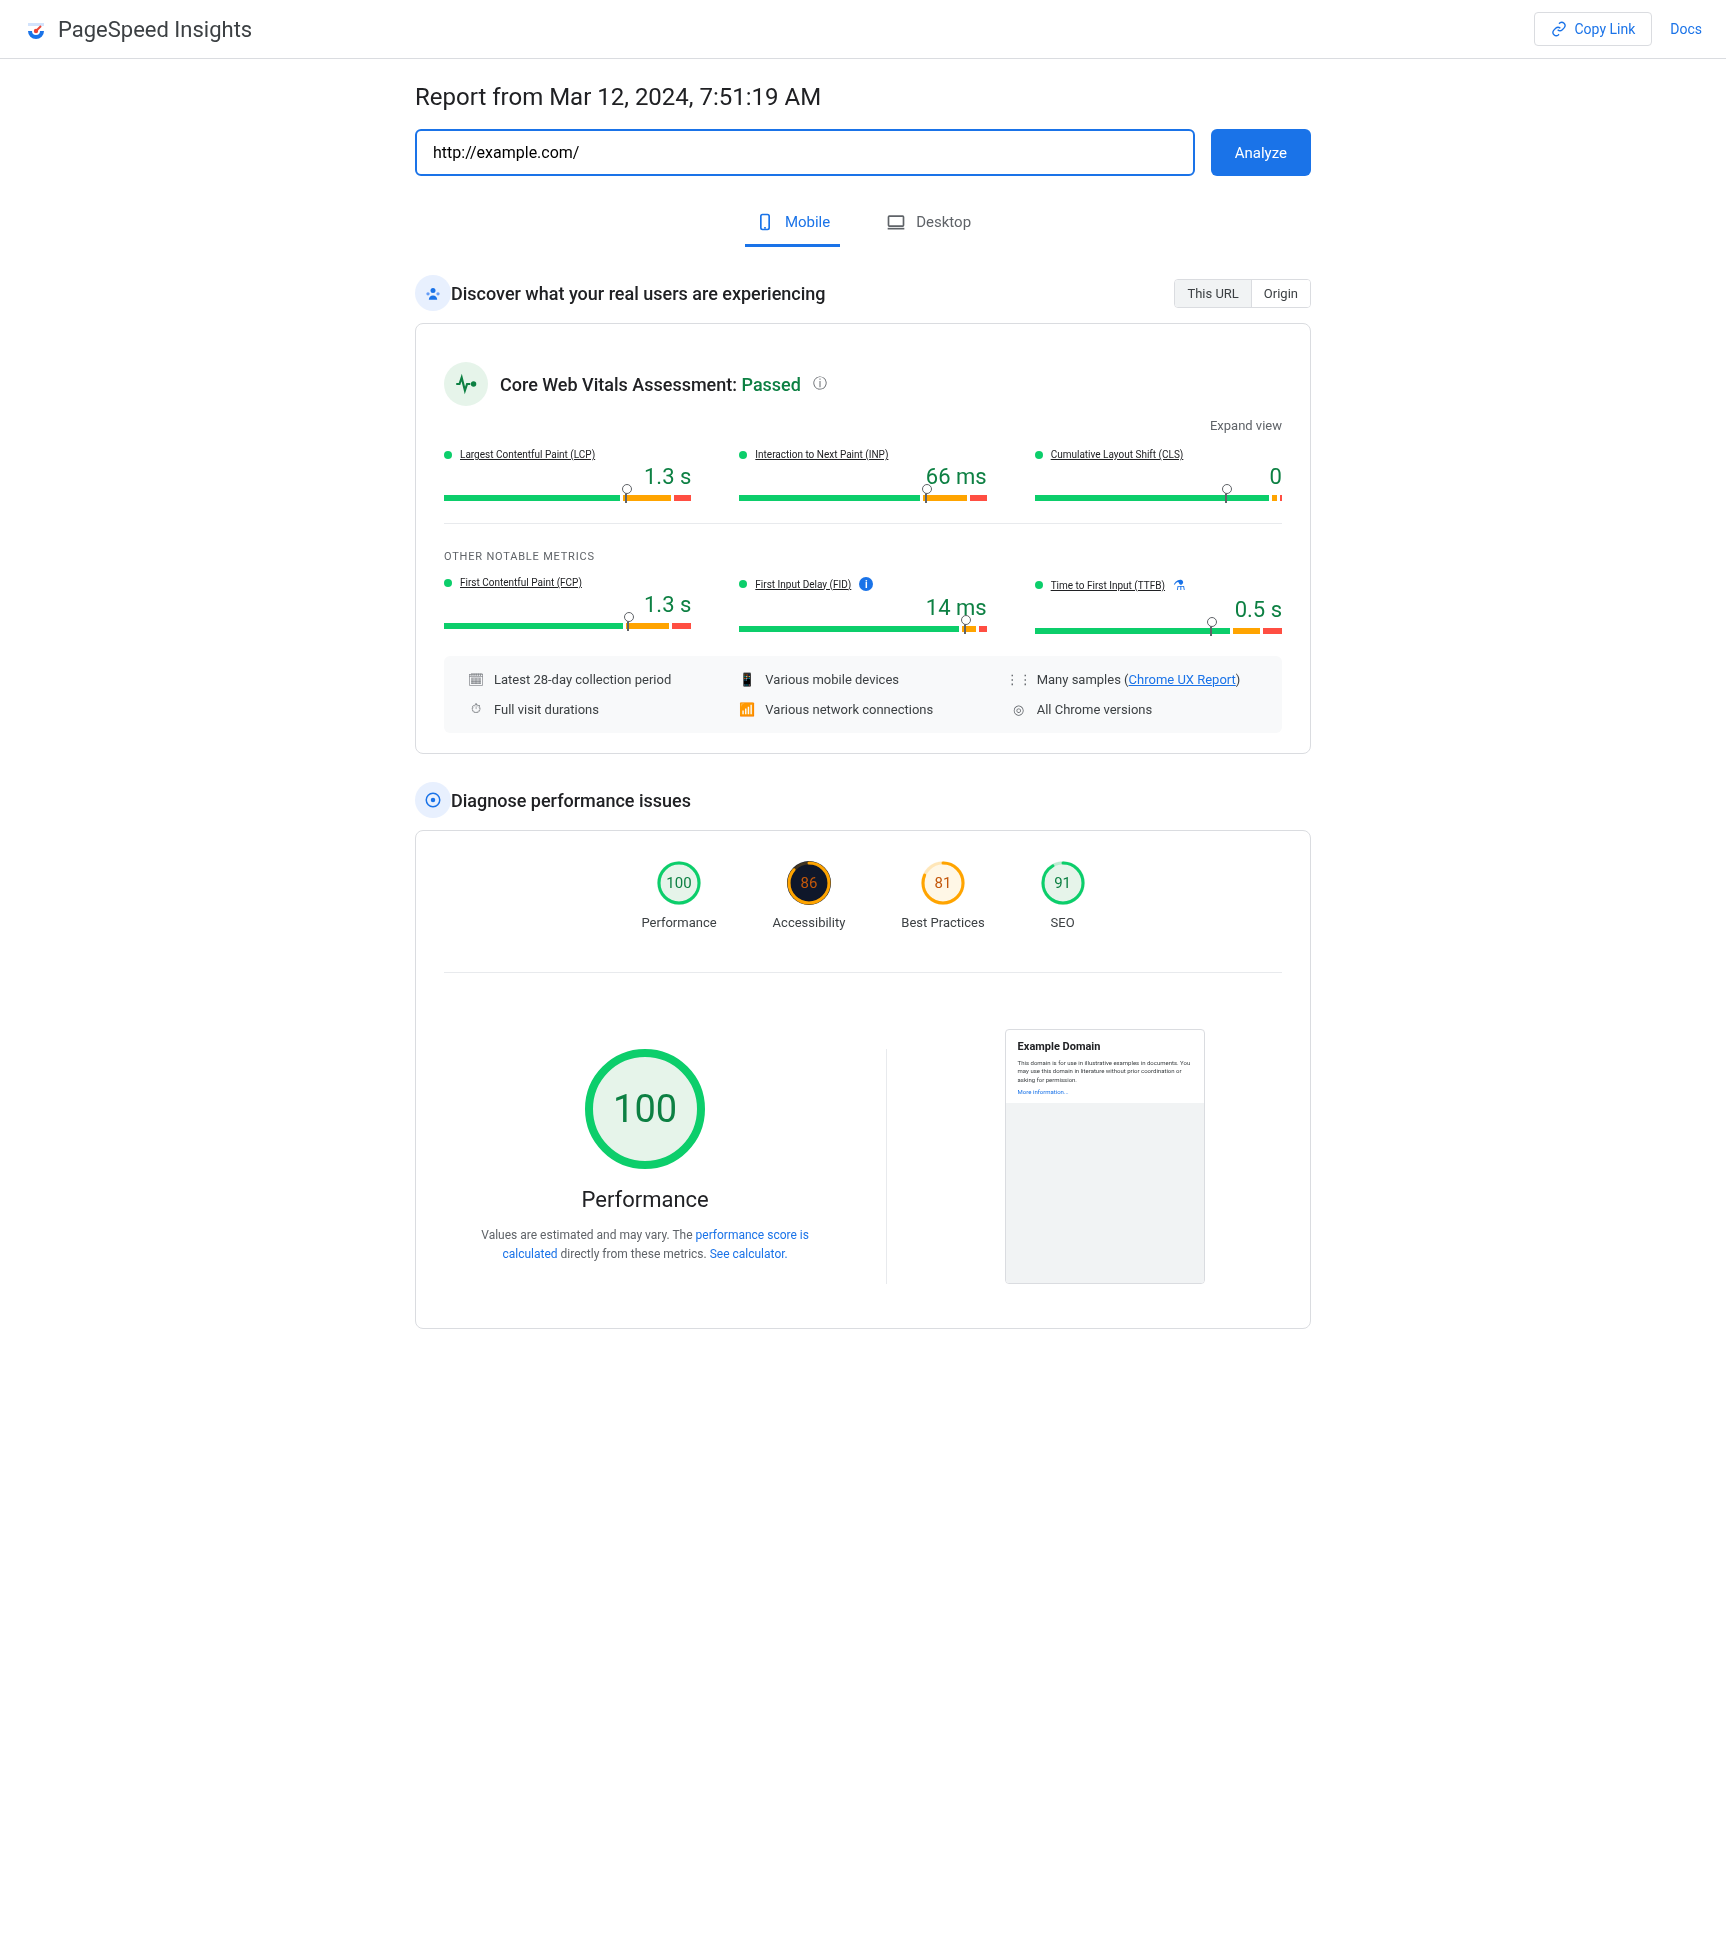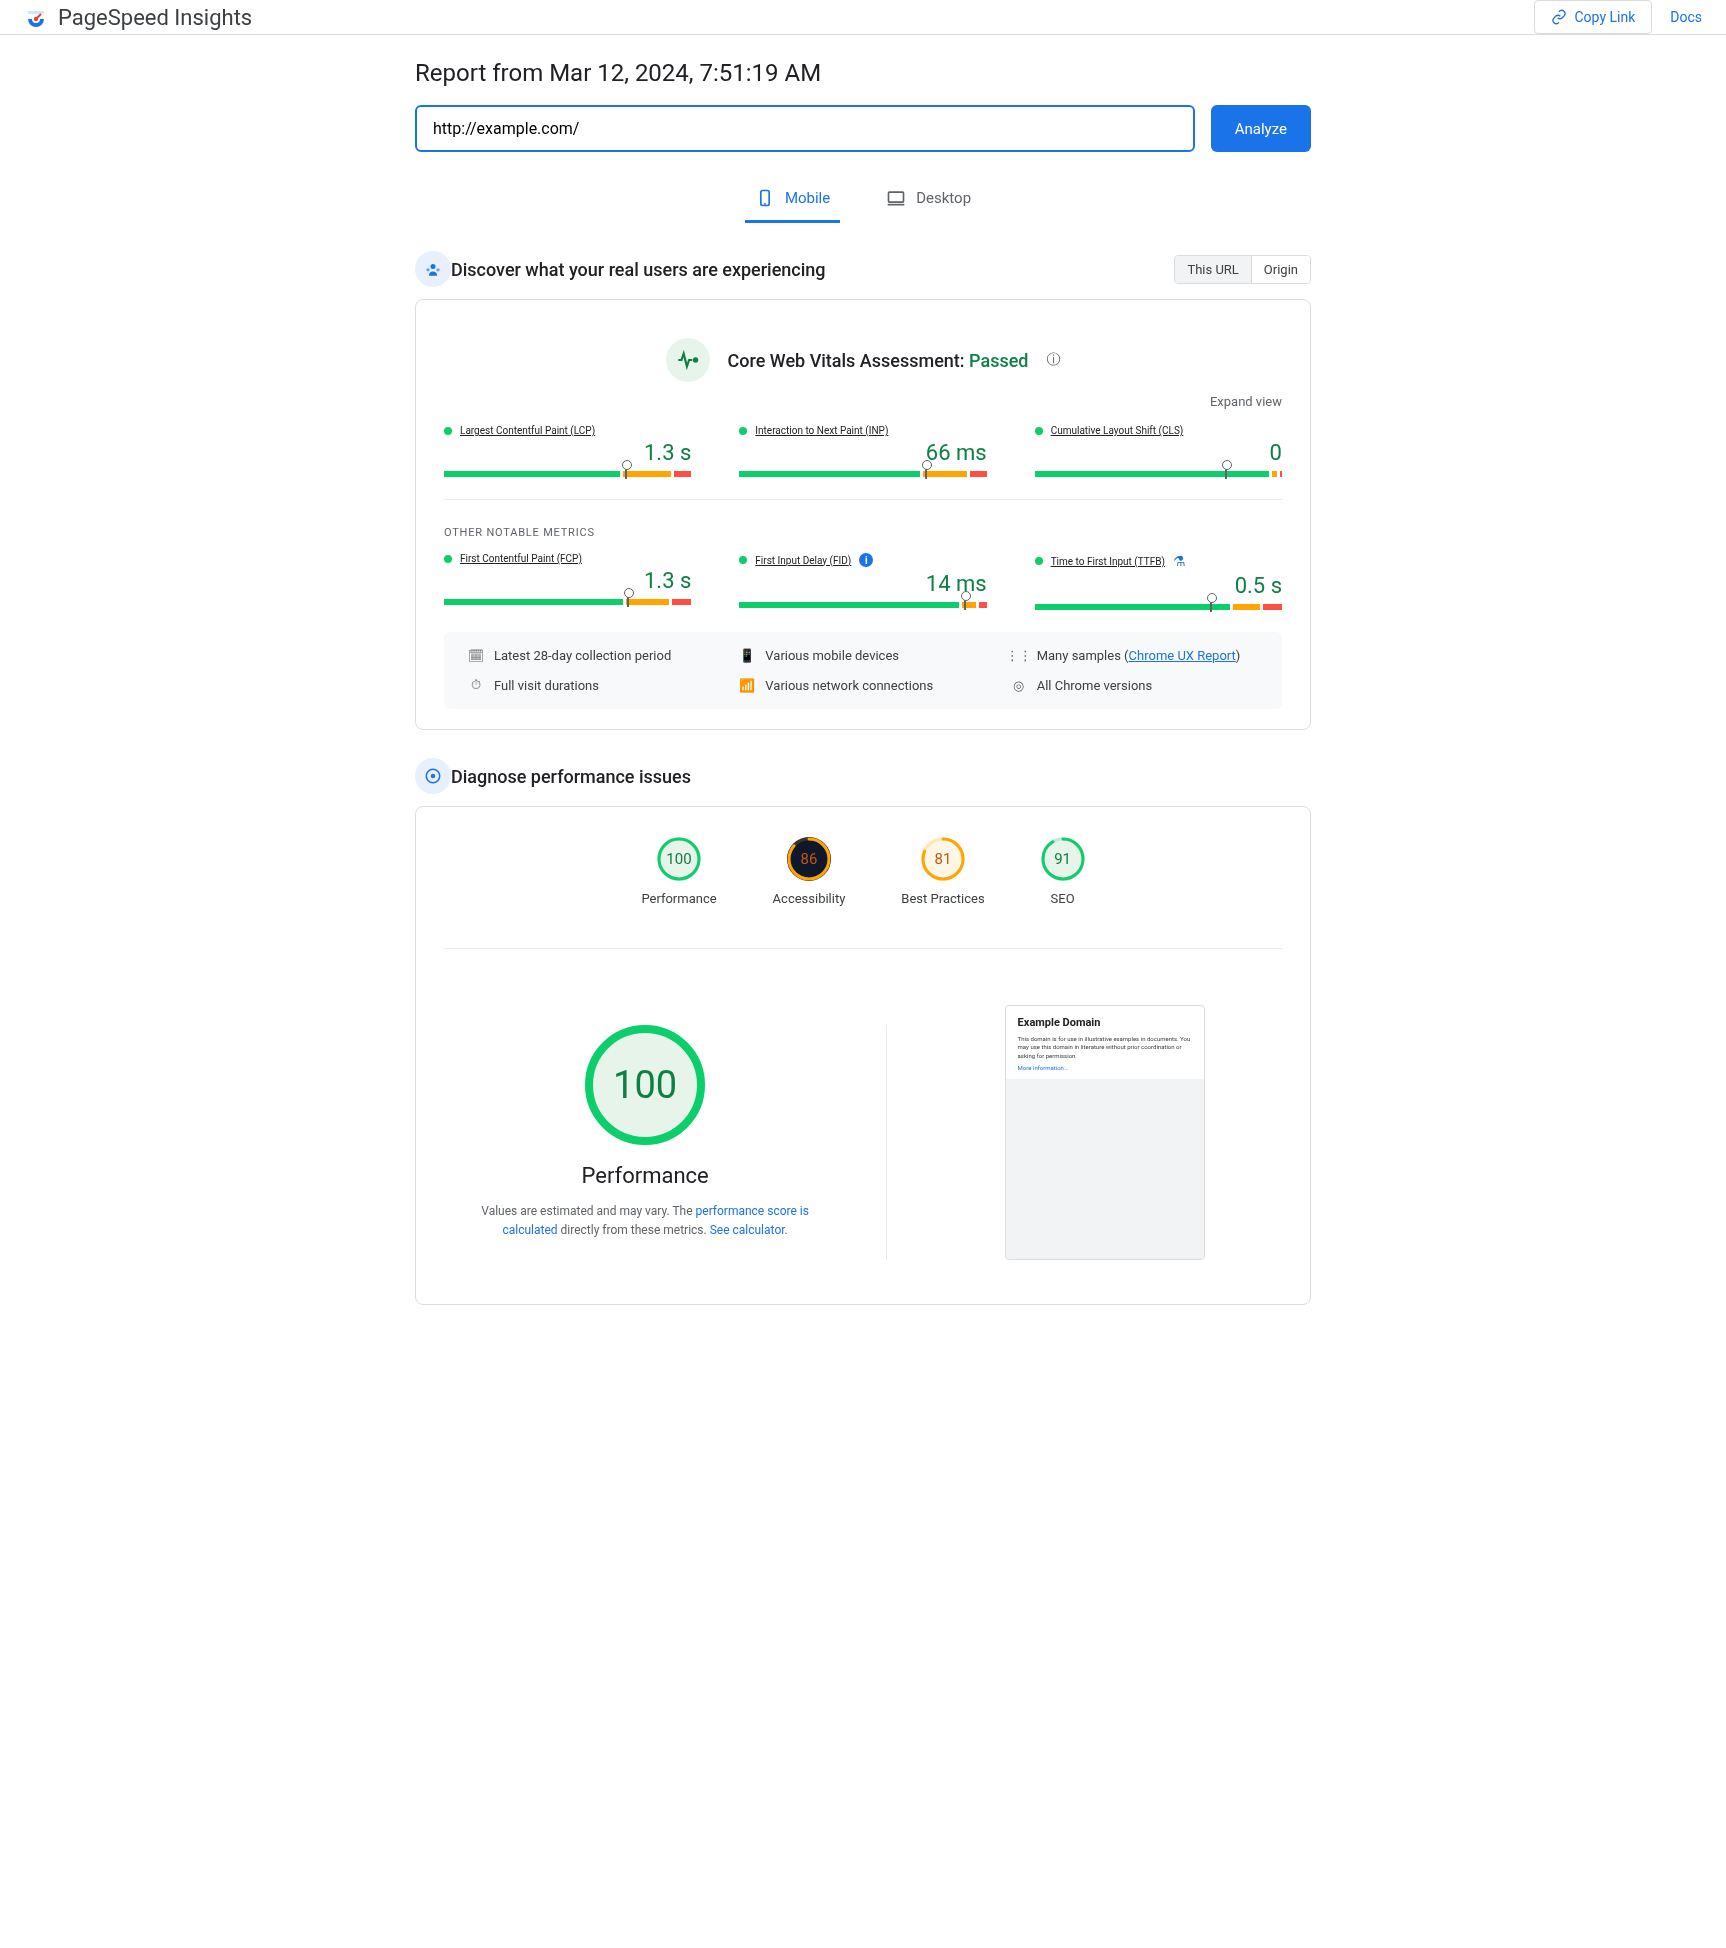--- a/index.html
+++ b/index.html
@@ -1,17 +1,17 @@
 <!DOCTYPE html>
 <html><head>
 <meta charset="utf-8">
 <style>
 * { box-sizing: border-box; margin: 0; padding: 0; }
 body { font-family: "Google Sans", Roboto, Arial, sans-serif; color: #202124; background: #fff; font-size: 14px; }
-.topbar { display: flex; align-items: center; justify-content: space-between; padding: 0 24px; border-bottom: 1px solid #dadce0; }
+.topbar { display: flex; align-items: center; justify-content: space-between; padding: 12px 24px; border-bottom: 1px solid #dadce0; }
 .logo-group { display: flex; align-items: center; gap: 10px; }
 .logo-svg { width: 24px; height: 24px; }
 .logo-text { font-size: 22px; font-weight: 400; color: #3c4043; }
 .top-actions { display: flex; align-items: center; gap: 18px; }
 .copy-link-btn { display: flex; align-items: center; gap: 8px; border: 1px solid #dadce0; background: #fff; color: #1a73e8; padding: 8px 16px; border-radius: 4px; font-size: 14px; cursor: pointer; font-family: inherit; }
 .docs-link { color: #1a73e8; text-decoration: none; font-size: 14px; }
 .container { max-width: 960px; margin: 0 auto; padding: 24px 32px; }
 .report-title { font-size: 24px; font-weight: 400; color: #202124; margin-bottom: 18px; }
 .url-row { display: flex; gap: 16px; margin-bottom: 28px; }
 .url-input { flex: 1; border: 2px solid #1a73e8; border-radius: 6px; padding: 12px 16px; font-size: 16px; font-family: inherit; outline: none; }
@@ -22,21 +22,21 @@
 .tab-icon { width: 20px; height: 20px; }
 .section-header { display: flex; align-items: center; margin-bottom: 12px; }
 .section-header .sh-icon { width: 36px; height: 36px; border-radius: 50%; display: flex; align-items: center; justify-content: center; }
 .sh-icon.blue { background: #e8f0fe; }
 .section-title { font-size: 18px; font-weight: 500; color: #202124; flex: 1; }
 .seg-toggle { display: flex; border: 1px solid #dadce0; border-radius: 4px; overflow: hidden; }
 .seg-btn { padding: 6px 12px; font-size: 13px; background: #fff; border: none; cursor: pointer; font-family: inherit; color: #3c4043; }
 .seg-btn.active { background: #f1f3f4; }
 .seg-btn + .seg-btn { border-left: 1px solid #dadce0; }
 .card { border: 1px solid #dadce0; border-radius: 8px; padding: 20px 28px; margin-bottom: 28px; }
-.cwv-banner { display: flex; align-items: center; justify-content: center; gap: 18px; padding: 18px 0 6px; }
+.cwv-banner { display: flex; align-items: center; gap: 12px; padding: 18px 0 6px; }
 .cwv-circle { width: 44px; height: 44px; border-radius: 50%; background: #e6f4ea; display: flex; align-items: center; justify-content: center; }
 .cwv-text { font-size: 18px; font-weight: 500; }
 .cwv-status { color: #0d8043; }
 .info-icon { color: #5f6368; font-size: 14px; }
 .expand-link { text-align: right; color: #5f6368; font-size: 13px; margin: 6px 0 16px; cursor: pointer; }
 .metrics-grid { display: grid; grid-template-columns: repeat(3, 1fr); gap: 36px 48px; }
 .metric { }
 .metric-name-row { display: flex; align-items: center; gap: 8px; margin-bottom: 4px; }
 .dot { width: 8px; height: 8px; border-radius: 50%; }
 .dot.green { background: #0cce6b; }

